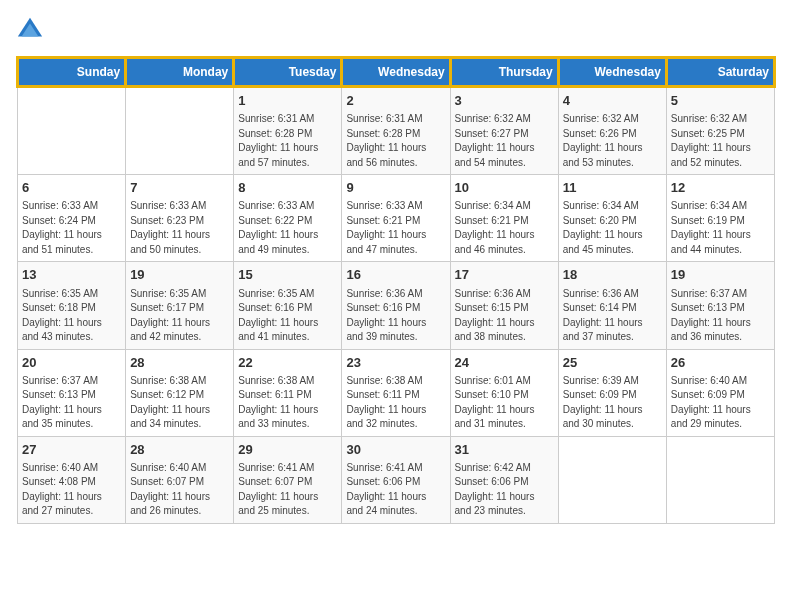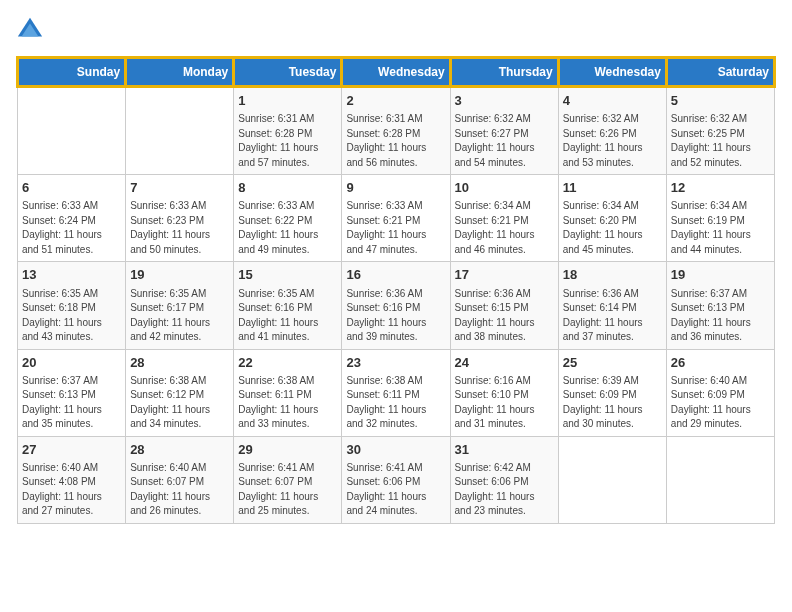--- a/index.html
+++ b/index.html
@@ -264,21 +264,21 @@
 Daylight: 11 hours and 33 minutes.</div>
         </td>
         <td>
           <div class="day-number">23</div>
           <div class="day-info">Sunrise: 6:38 AM
 Sunset: 6:11 PM
 Daylight: 11 hours and 32 minutes.</div>
         </td>
         <td>
           <div class="day-number">24</div>
-          <div class="day-info">Sunrise: 6:16 AM
+          <div class="day-info">Sunrise: 6:01 AM
 Sunset: 6:10 PM
 Daylight: 11 hours and 31 minutes.</div>
         </td>
         <td>
           <div class="day-number">25</div>
           <div class="day-info">Sunrise: 6:39 AM
 Sunset: 6:09 PM
 Daylight: 11 hours and 30 minutes.</div>
         </td>
         <td>

